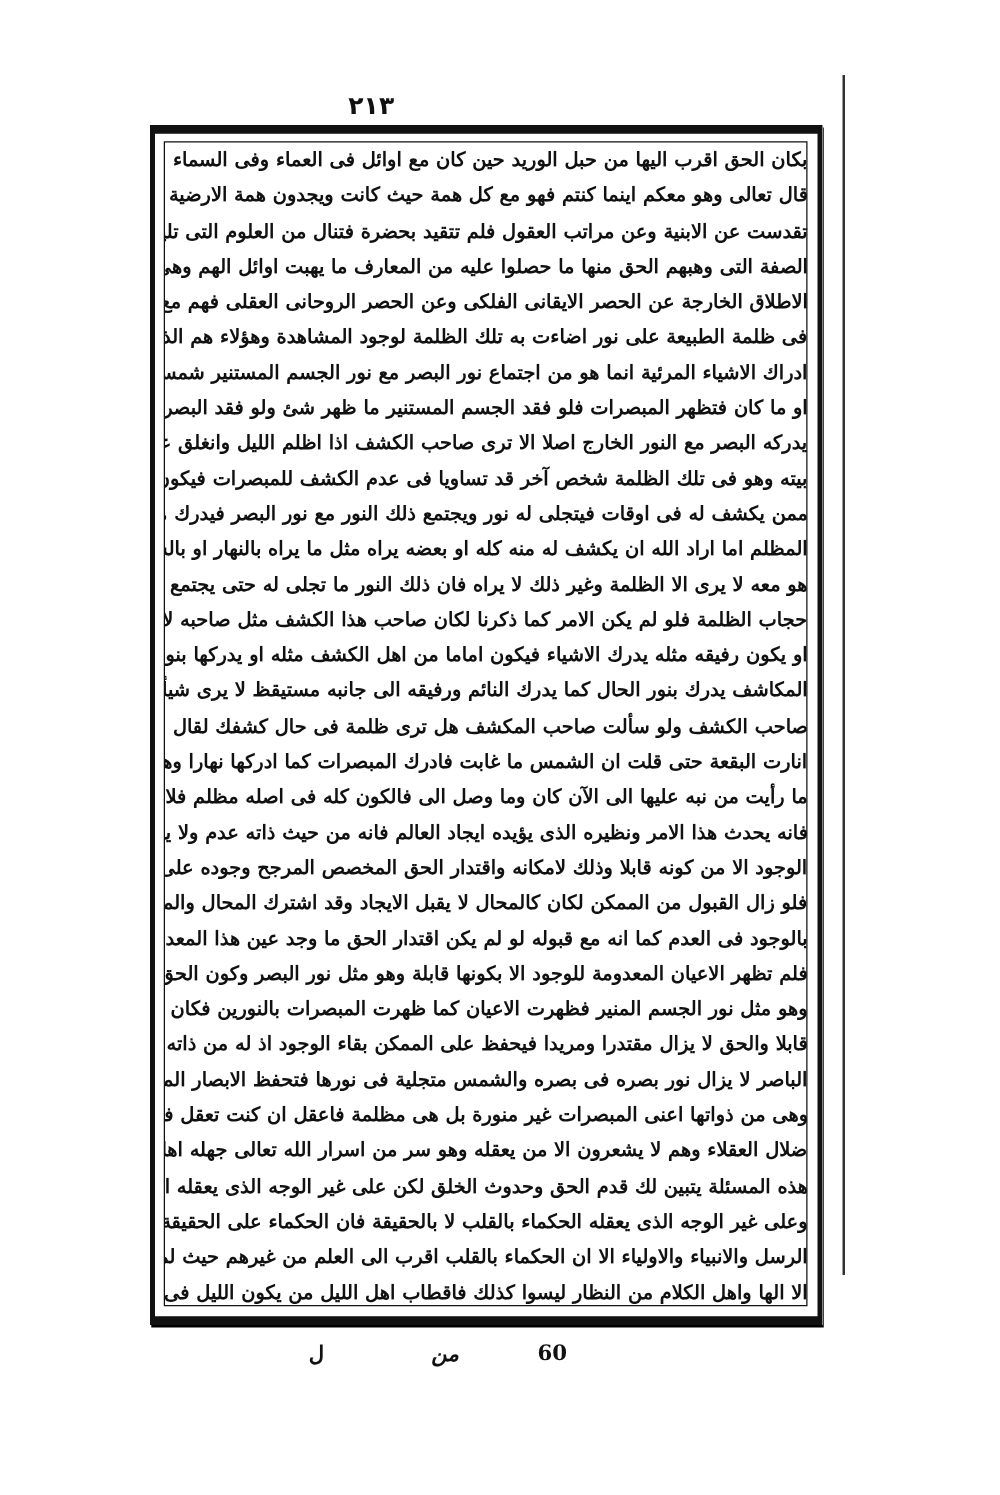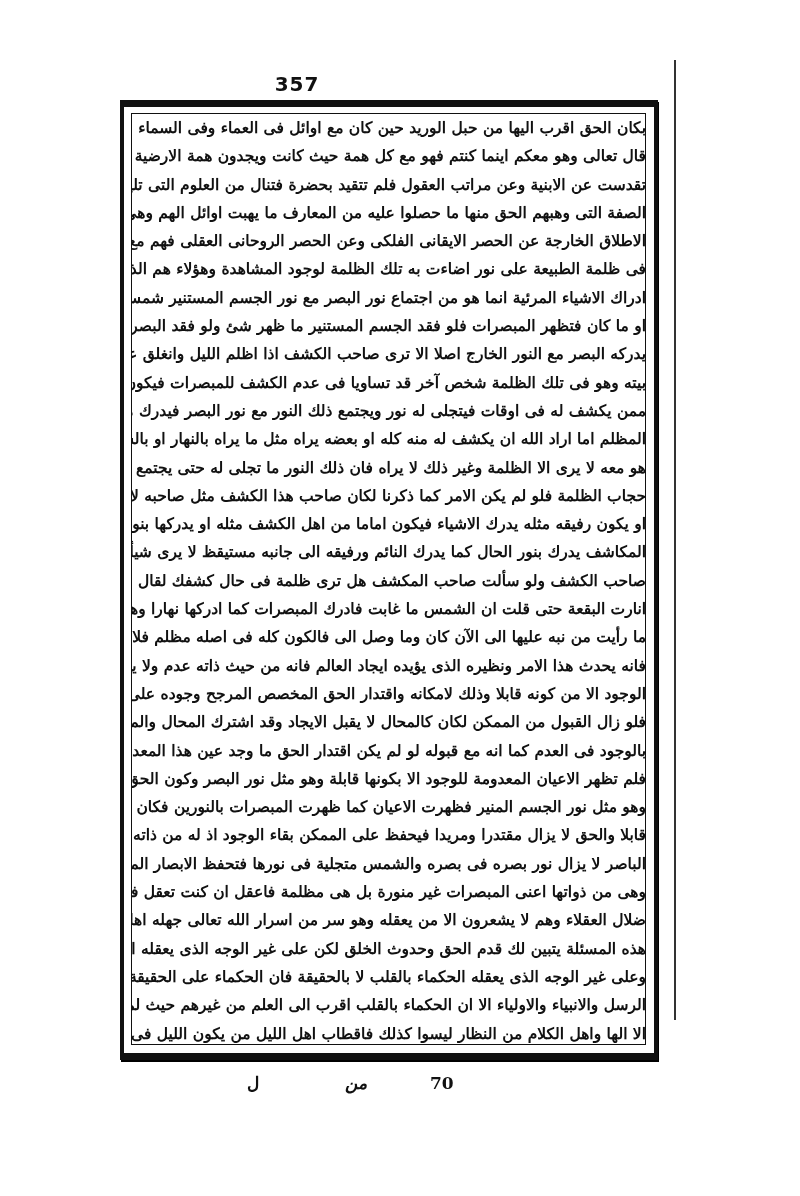--- a/index.html
+++ b/index.html
@@ -18,21 +18,21 @@
                   direction: rtl; display: flex; flex-direction: column; justify-content: space-between; }
     .line { font-size: 15.5px; line-height: 30px; height: 30px; white-space: nowrap; overflow: hidden;
             text-align: justify; text-align-last: justify; font-weight: bold; }
     .catchwords { position: absolute; top: 1073px; left: 0; width: 800px; height: 30px; }
     .cw { position: absolute; font-size: 17px; font-weight: bold; direction: rtl; }
     .cw-1 { left: 247px; } .cw-2 { left: 345px; font-style: italic; } .cw-3 { left: 430px; }
   </style>
 </head>
 <body>
 
-<div class="page-number">357</div>
+<div class="page-number">٢١٣</div>
 
 <div class="side-rule"></div>
 
 <div class="frame-outer">
   <div class="frame-inner"></div>
   <div class="text-block">
     <div class="line">بكان الحق اقرب اليها من حبل الوريد حين كان مع اوائل فى العماء وفى السماء الدنيا وفيما بينهما</div>
     <div class="line">قال تعالى وهو معكم اينما كنتم فهو مع كل همة حيث كانت ويجدون همة الارضية قد</div>
     <div class="line">تقدست عن الابنية وعن مراتب العقول فلم تتقيد بحضرة فتنال من العلوم التى تليق بهذه</div>
     <div class="line">الصفة التى وهبهم الحق منها ما حصلوا عليه من المعارف ما يهبت اوائل الهم وهى من علوم</div>
@@ -64,14 +64,14 @@
     <div class="line">هذه المسئلة يتبين لك قدم الحق وحدوث الخلق لكن على غير الوجه الذى يعقله اهل الكلام</div>
     <div class="line">وعلى غير الوجه الذى يعقله الحكماء بالقلب لا بالحقيقة فان الحكماء على الحقيقة هم اهل الله</div>
     <div class="line">الرسل والانبياء والاولياء الا ان الحكماء بالقلب اقرب الى العلم من غيرهم حيث لم يعقلوا الله</div>
     <div class="line">الا الها واهل الكلام من النظار ليسوا كذلك فاقطاب اهل الليل من يكون الليل فى حقهم</div>
   </div>
 </div>
 
 <div class="catchwords">
   <span class="cw cw-1">ل</span>
   <span class="cw cw-2">من</span>
-  <span class="cw cw-3">70</span>
+  <span class="cw cw-3">60</span>
 </div>
 
 </body></html>

